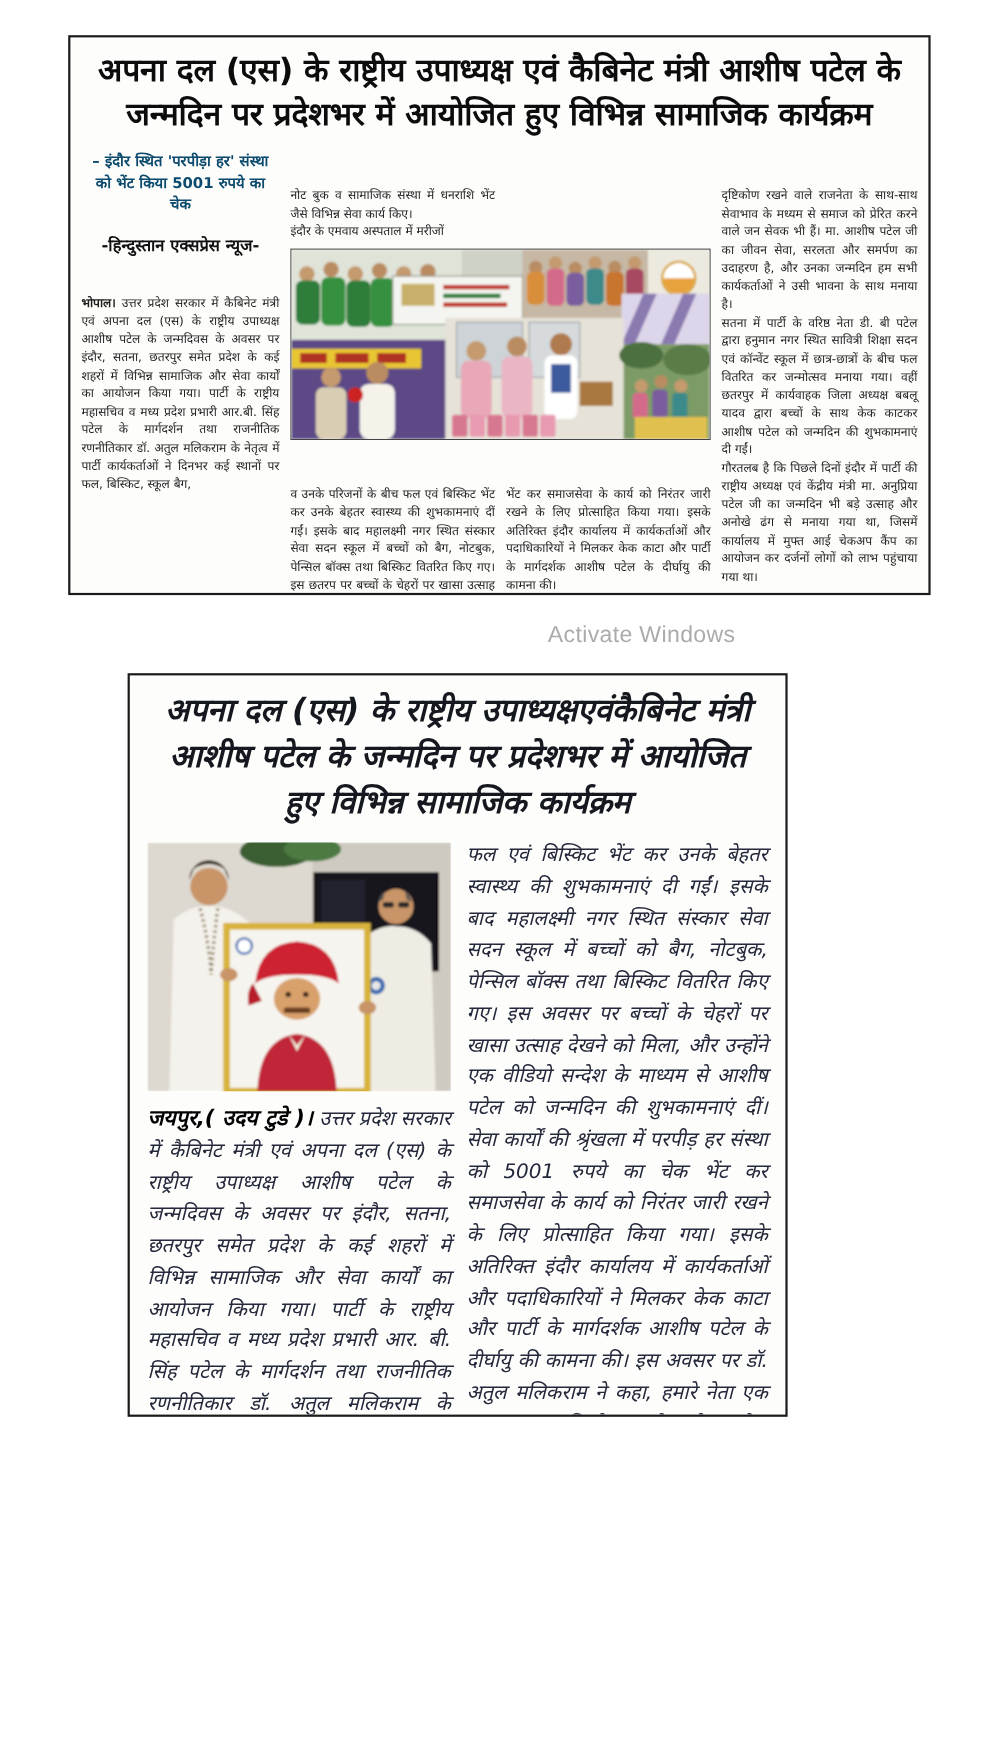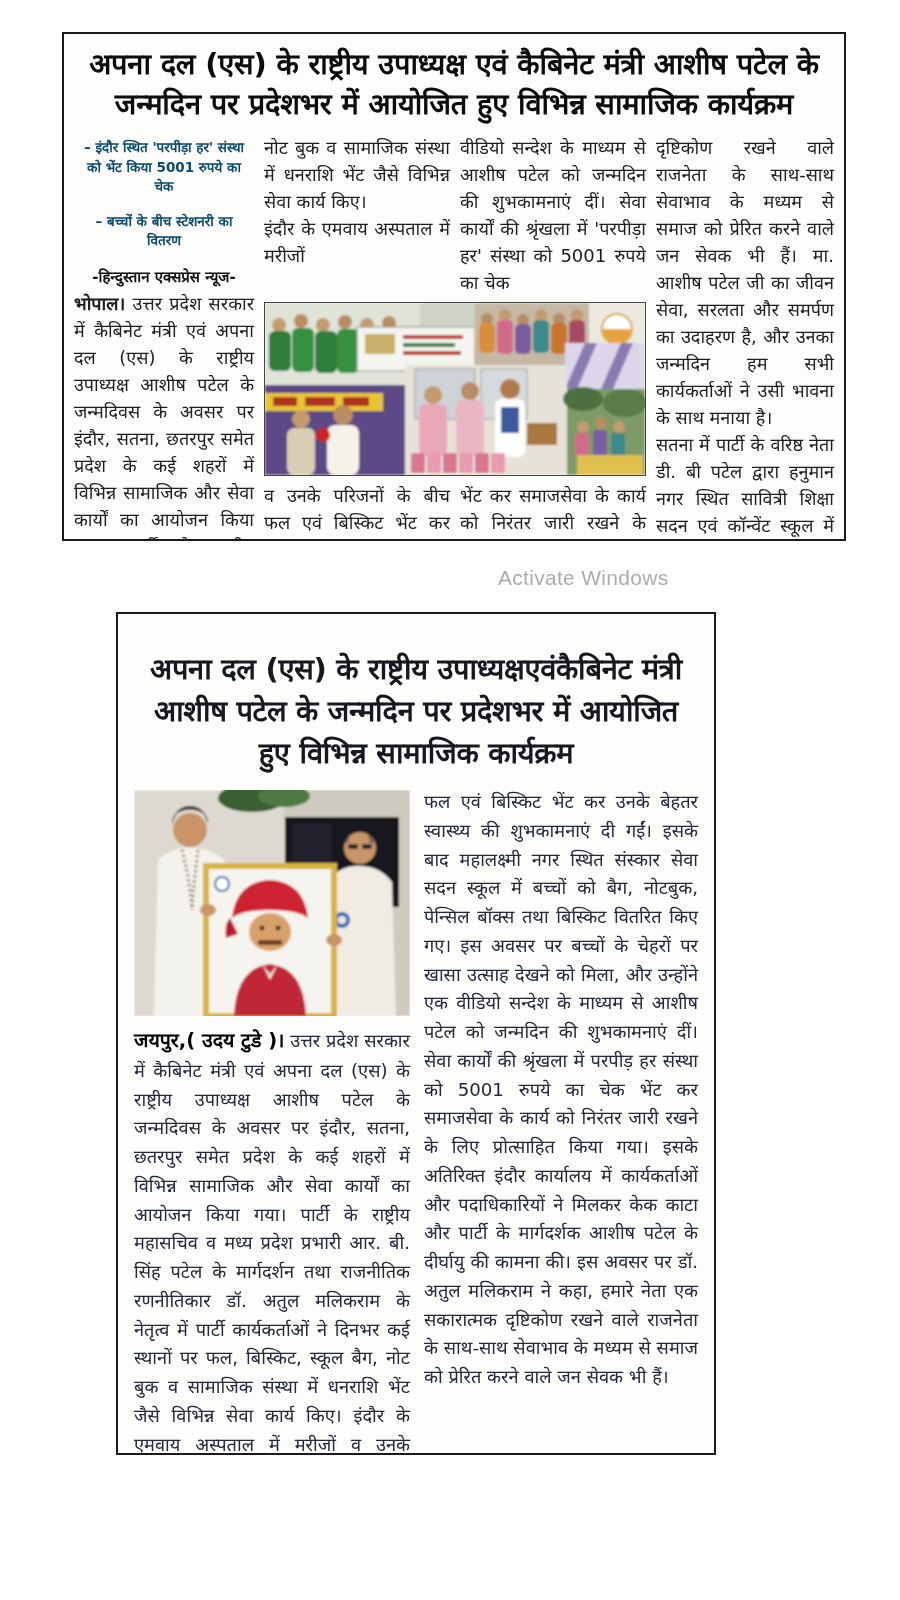--- a/index.html
+++ b/index.html
@@ -12,66 +12,64 @@
     padding:8px 10px;overflow:hidden;}
   .clip-top .headline{font-size:29px;font-weight:bold;text-align:center;
     line-height:1.38;color:#0c0c0c;margin:2px 6px 10px 6px;letter-spacing:-0.2px;}
   .cols{display:flex;gap:10px;}
   .col1{width:180px;flex:none;}
   .colmid{width:382px;flex:none;display:flex;flex-direction:column;}
   .col4{width:178px;flex:none;}
   .bullet{font-size:13.5px;font-weight:bold;text-align:center;line-height:1.45;
     margin:4px 4px 15px 4px;color:#0c4a6e;}
   .byline{font-size:15px;font-weight:bold;text-align:center;margin:10px 0 4px 0;color:#111;}
-  .btext{font-size:18px;line-height:1.5;text-align:justify;white-space:pre-line;color:#1e1e1e;}
+  .btext{font-size:11px;line-height:1.5;text-align:justify;white-space:pre-line;color:#1e1e1e;margin-top:36px;}
   .btext .dl{font-weight:bold;}
   .mid-row{display:flex;gap:10px;}
   .mid-row .mcol{width:186px;flex:none;}
   .collage-wrap{margin:6px 0 6px 0;border:1px solid #444;line-height:0;}
   .collage-wrap svg{display:block;}
 
   
   .watermark{position:absolute;left:498px;top:566px;font-size:21px;
     color:rgba(150,150,150,0.8);font-family:"Liberation Sans",sans-serif;
     letter-spacing:0.3px;}
 
   
-  .clip-bottom{position:absolute;left:116px;top:612px;width:600px;height:843px;
+  .clip-bottom{position:absolute;left:116px;top:612px;width:600px;height:676px;
     background:#fdfdfc;border:2px solid #1a1a1a;box-sizing:border-box;
-    padding:28px 16px;overflow:hidden;}
+    padding:4px 16px;overflow:hidden;font-style:italic;}
   .clip-bottom .headline{font-size:29px;font-weight:bold;text-align:center;
     line-height:1.45;color:#16181f;margin:6px 2px 14px 2px;letter-spacing:-0.3px;}
   .cols2{display:flex;gap:14px;}
   .c2a{width:276px;flex:none;}
   .c2b{width:274px;flex:none;}
   .photo2-wrap{margin:2px 0 10px 0;line-height:0;}
   .b2text{font-size:18.2px;line-height:1.58;text-align:justify;white-space:pre-line;
     color:#23283a;}
   .b2text .dl{font-weight:bold;font-size:19.5px;color:#000000;}
 </style>
 </head>
 <body>
 
 <div class="clip-top">
   <div class="headline">अपना दल (एस) के राष्ट्रीय उपाध्यक्ष एवं कैबिनेट मंत्री आशीष पटेल के जन्मदिन पर प्रदेशभर में आयोजित हुए विभिन्न सामाजिक कार्यक्रम</div>
 
   <div class="cols">
 
     <div class="col1">
       <div class="bullet">– इंदौर स्थित 'परपीड़ा हर' संस्था को भेंट किया 5001 रुपये का चेक</div>
-      <div class="bullet">– बच्चों के बीच स्टेशनरी का वितरण</div>
       <div class="byline">-हिन्दुस्तान एक्सप्रेस न्यूज-</div>
       <div class="btext"><span class="dl">भोपाल।</span><span> उत्तर प्रदेश सरकार में कैबिनेट मंत्री एवं अपना दल (एस) के राष्ट्रीय उपाध्यक्ष आशीष पटेल के जन्मदिवस के अवसर पर इंदौर, सतना, छतरपुर समेत प्रदेश के कई शहरों में विभिन्न सामाजिक और सेवा कार्यों का आयोजन किया गया। पार्टी के राष्ट्रीय महासचिव व मध्य प्रदेश प्रभारी आर.बी. सिंह पटेल के मार्गदर्शन तथा राजनीतिक रणनीतिकार डॉ. अतुल मलिकराम के नेतृत्व में पार्टी कार्यकर्ताओं ने दिनभर कई स्थानों पर फल, बिस्किट, स्कूल बैग,</span></div>
     </div>
 
     <div class="colmid">
       <div class="mid-row">
         <div class="mcol btext">नोट बुक व सामाजिक संस्था में धनराशि भेंट जैसे विभिन्न सेवा कार्य किए।
 इंदौर के एमवाय अस्पताल में मरीजों</div>
-        <div class="mcol btext">वीडियो सन्देश के माध्यम से आशीष पटेल को जन्मदिन की शुभकामनाएं दीं। सेवा कार्यों की श्रृंखला में 'परपीड़ा हर' संस्था को 5001 रुपये का चेक</div>
       </div>
 
       <div class="collage-wrap">
         <svg width="380" height="172" viewBox="0 0 380 172">
           <defs>
               <filter id="blur1">
                 <feGaussianBlur stdDeviation="1.1"></feGaussianBlur>
               </filter>
             </defs>
           <g filter="url(#blur1)">

